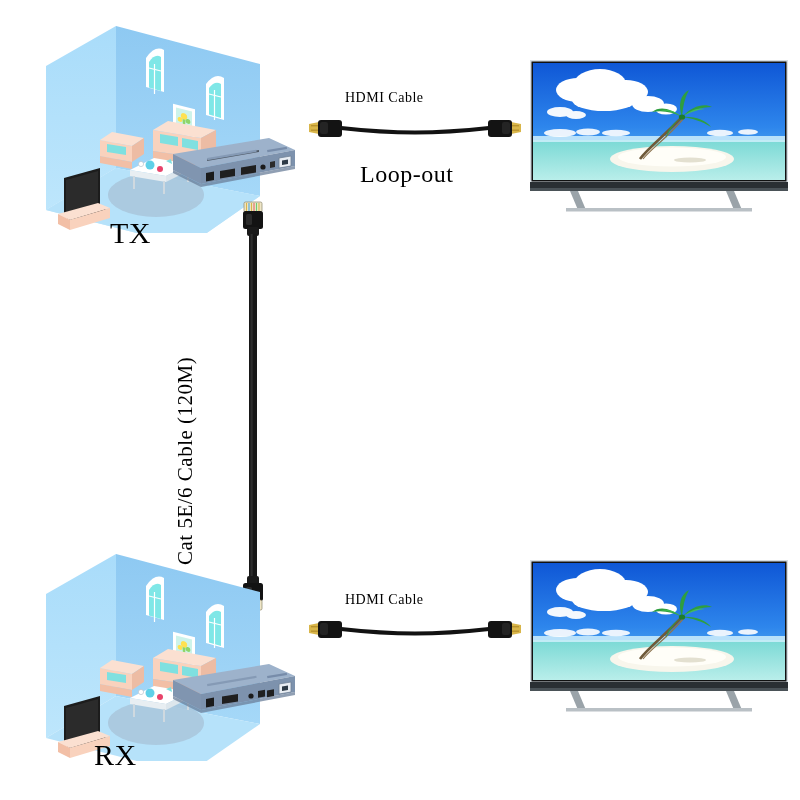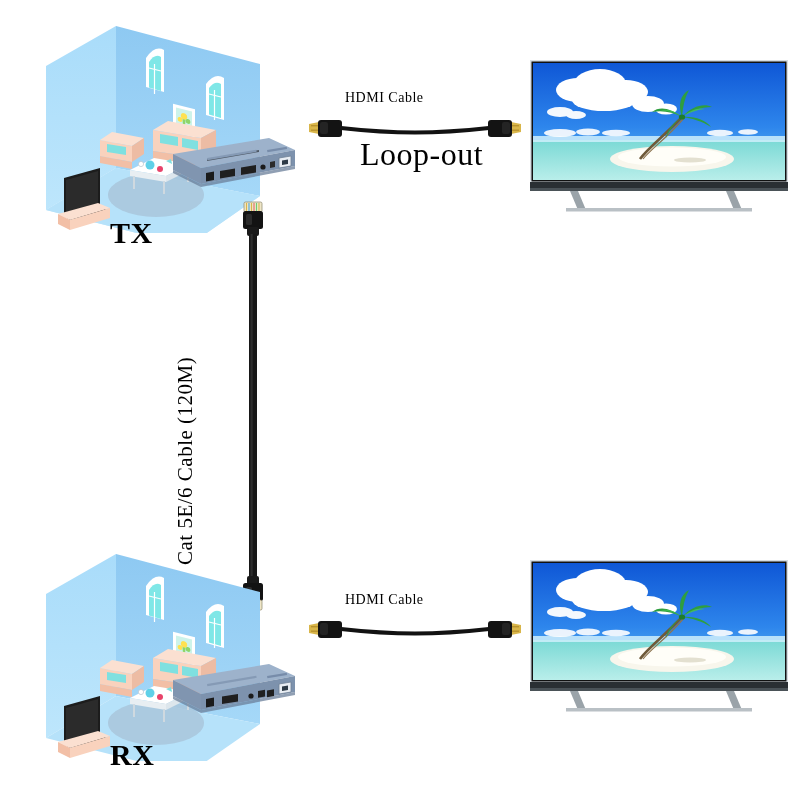--- a/index.html
+++ b/index.html
@@ -27,21 +27,21 @@
   
   .label {
     position: absolute;
     color: #000000;
     font-family: "Liberation Serif", "DejaVu Serif", serif;
     white-space: nowrap;
     letter-spacing: 0.5px;
   }
   .label-endpoint {
     font-size: 30px;
-    font-weight: 700;
+    font-weight: 400;
   }
   .label-cable {
     font-size: 14px;
     font-weight: 400;
   }
   .label-vertical {
     font-size: 21px;
     transform-origin: left bottom;
     transform: rotate(-90deg);
   }
@@ -207,21 +207,21 @@
         <polygon points="216,11 206,9 206,21 216,19" fill="#d9b64a"></polygon>
         <rect x="207" y="12" width="7" height="1.4" fill="#b8932e"></rect>
         <rect x="207" y="16.5" width="7" height="1.4" fill="#b8932e"></rect>
         <rect x="183" y="7" width="24" height="17" rx="3" fill="#131313"></rect>
         <rect x="197" y="9" width="8" height="12" rx="2" fill="#242424"></rect>
       </g>
     </svg>
   </div>
 
   <div class="label label-cable" style="left:345px; top:90px;">HDMI  Cable</div>
-  <div class="label label-cable" style="left:360px; top:136px; font-size:32px;">Loop-out</div>
+  <div class="label label-cable" style="left:360px; top:161px; font-size:24px;">Loop-out</div>
 
   <div class="tv-wrap" style="left:530px; top:60px;">
     <svg width="262" height="175" viewBox="0 0 262 175" xmlns="http://www.w3.org/2000/svg">
       <defs>
         <linearGradient id="skyG1" x1="0" y1="0" x2="0" y2="1">
           <stop offset="0" stop-color="#0f57d6"></stop>
           <stop offset="0.55" stop-color="#2e86ec"></stop>
           <stop offset="1" stop-color="#76c8f2"></stop>
         </linearGradient>
         <linearGradient id="seaG1" x1="0" y1="0" x2="0" y2="1">
@@ -418,21 +418,21 @@
         <polygon points="59,38.5 75,36 75,43.5 59,46" fill="#1f1f1f"></polygon>
         <circle cx="88" cy="38" r="2.6" fill="#1b1b1b"></circle>
         <polygon points="95,33 102,31.8 102,38.5 95,39.7" fill="#1f1f1f"></polygon>
         <polygon points="104,32.5 111,31.3 111,38 104,39.2" fill="#1f1f1f"></polygon>
         <polygon points="116,26 128,24 128,34 116,36" fill="#e8edf3" stroke="#6f8095" stroke-width="0.8"></polygon>
         <polygon points="119,28.5 125,27.5 125,32 119,33" fill="#2d3a47"></polygon>
       </g>
     </svg>
   </div>
 
-  <div class="label label-endpoint" style="left:110px; top:738px;">RX</div>
+  <div class="label label-endpoint" style="left:94px; top:738px;">RX</div>
 
   <div class="cable-wrap" style="left:305px; top:614px;">
     <svg width="220" height="32" viewBox="0 0 220 32" xmlns="http://www.w3.org/2000/svg">
       <path d="M36,15 C90,21 130,21 184,15" stroke="#121212" stroke-width="4.2" fill="none" stroke-linecap="round"></path>
       <g>
         <polygon points="4,11 14,9 14,21 4,19" fill="#d9b64a"></polygon>
         <rect x="6" y="12" width="7" height="1.4" fill="#b8932e"></rect>
         <rect x="6" y="16.5" width="7" height="1.4" fill="#b8932e"></rect>
         <rect x="13" y="7" width="24" height="17" rx="3" fill="#131313"></rect>
         <rect x="15" y="9" width="8" height="12" rx="2" fill="#242424"></rect>

